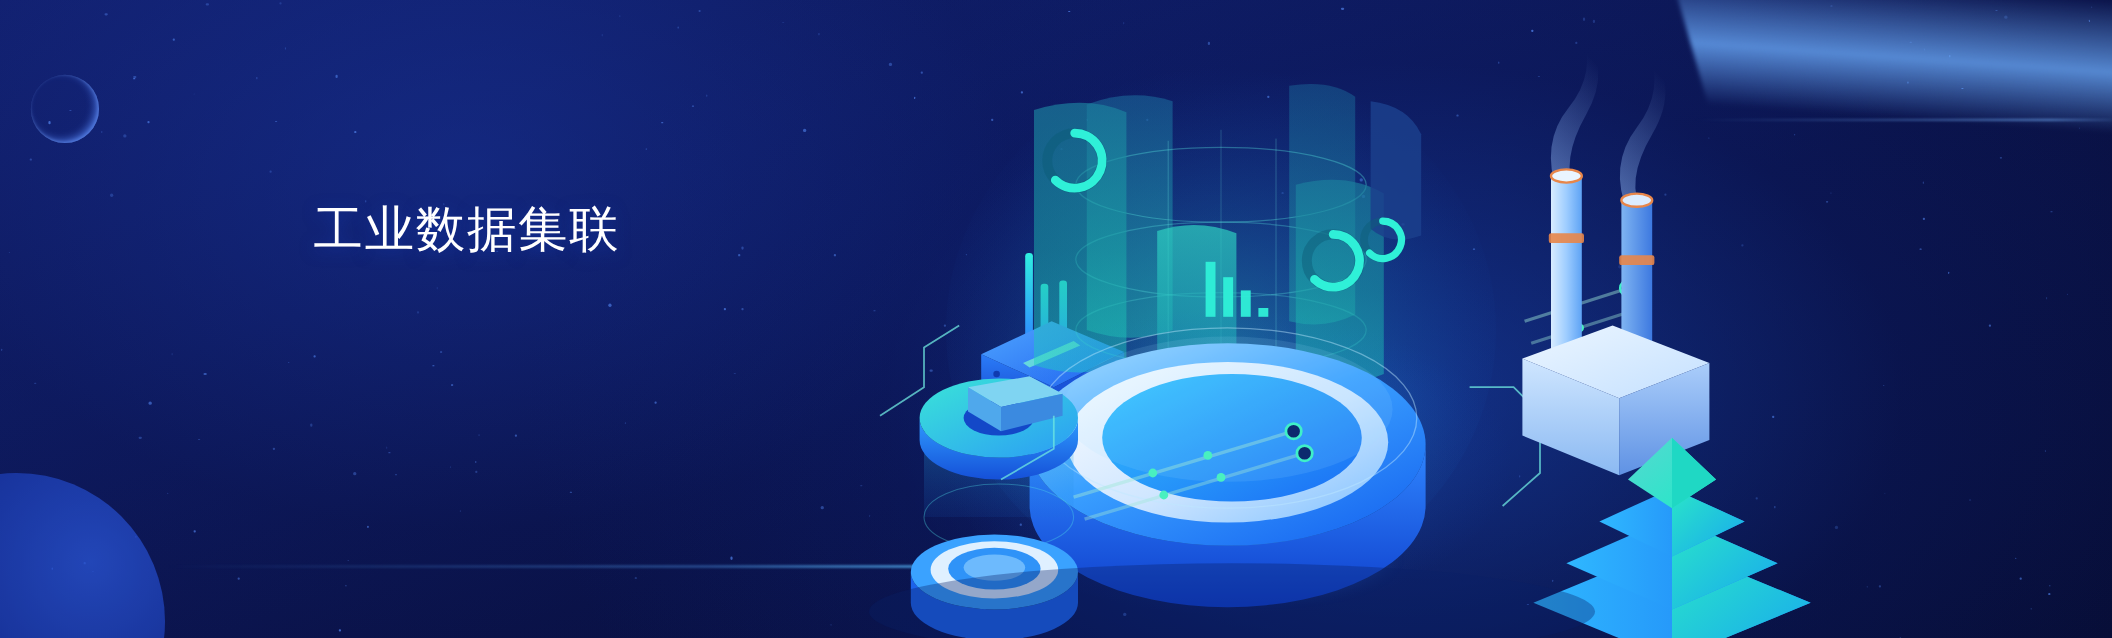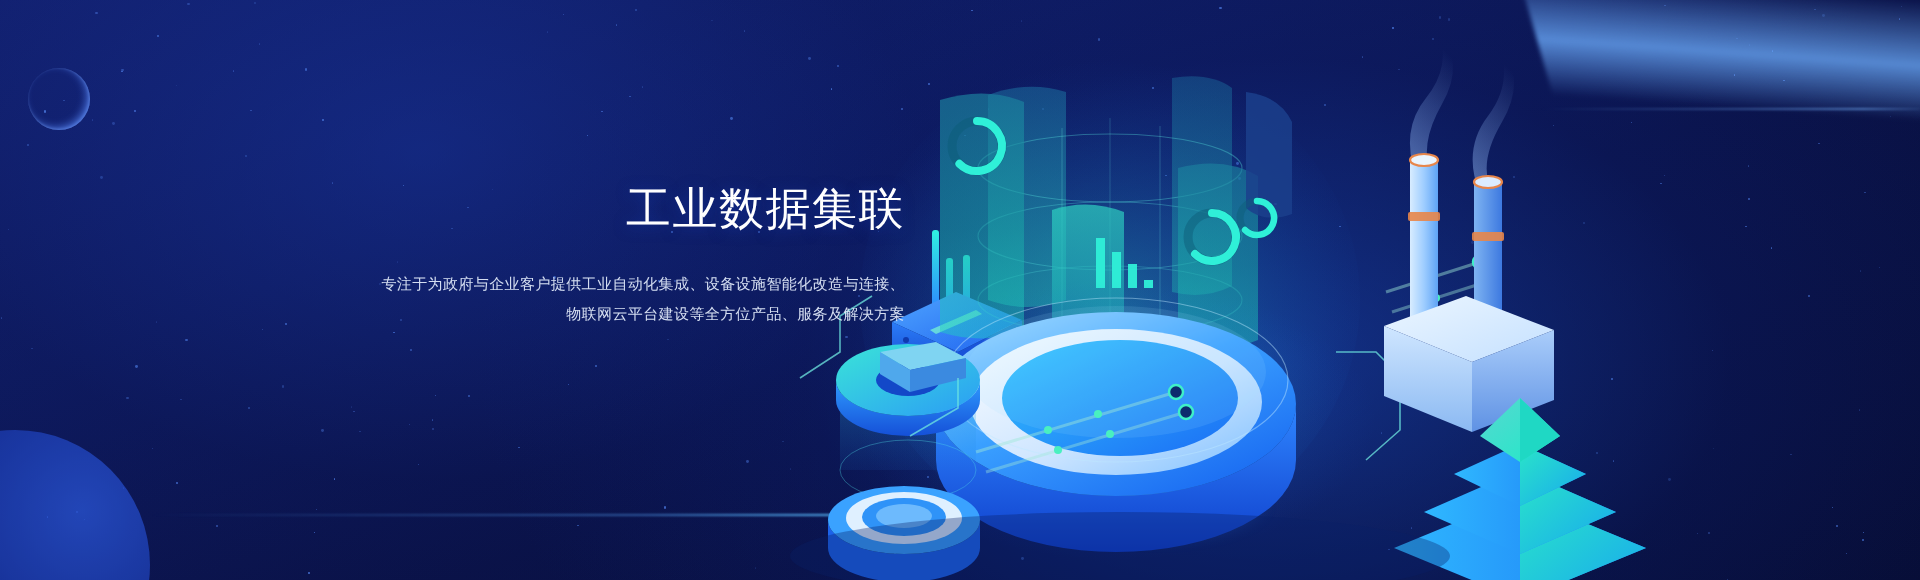--- a/index.html
+++ b/index.html
@@ -13,21 +13,20 @@
   #banner {
     position: relative;
     width: 1920px;
     height: 580px;
     overflow: hidden;
     background: #0d1450;
     background:
       radial-gradient(1100px 720px at 66% 62%, rgba(30,90,220,0.45) 0%, rgba(15,40,140,0.18) 42%, rgba(0,0,0,0) 72%),
       radial-gradient(900px 600px at 22% 26%, rgba(26,58,170,0.40) 0%, rgba(10,25,100,0.12) 55%, rgba(0,0,0,0) 80%),
       linear-gradient(160deg, #132273 0%, #0e1a5e 30%, #0a1247 58%, #070d35 100%);
-    text-align: right;
   }
 
   
   .stars {
     position: absolute;
     inset: 0;
     pointer-events: none;
   }
   .star {
     position: absolute;
@@ -331,24 +330,20 @@
   <div class="planet-left"></div>
   <div class="light-streak"></div>
   <div class="light-streak2"></div>
   <div class="horizon-glow"></div>
   <div class="center-flare"></div>
 
   <div class="copy">
     <h1 class="headline">
       <span class="line">工业数据集联</span>
     </h1>
-    <div class="subcopy">
-      <span class="line">专注于为政府与企业客户提供工业自动化集成、设备设施智能化改造与连接、</span>
-      <span class="line">物联网云平台建设等全方位产品、服务及解决方案</span>
-    </div>
   </div>
 
   <div class="illustration">
     <svg viewBox="0 0 1140 580" preserveAspectRatio="xMidYMid meet">
       <defs>
         <linearGradient id="gTealPanel" x1="0" y1="0" x2="0" y2="1">
           <stop offset="0%" stop-color="#1b7f9e" stop-opacity="0.75"></stop>
           <stop offset="55%" stop-color="#1aa6a8" stop-opacity="0.60"></stop>
           <stop offset="100%" stop-color="#1fd4c0" stop-opacity="0.50"></stop>
         </linearGradient>

